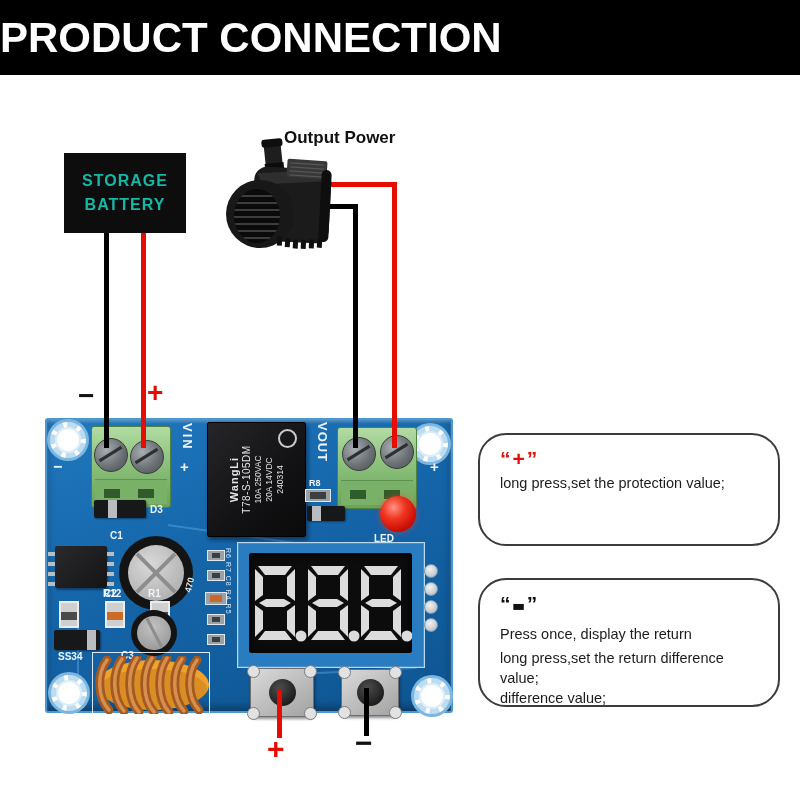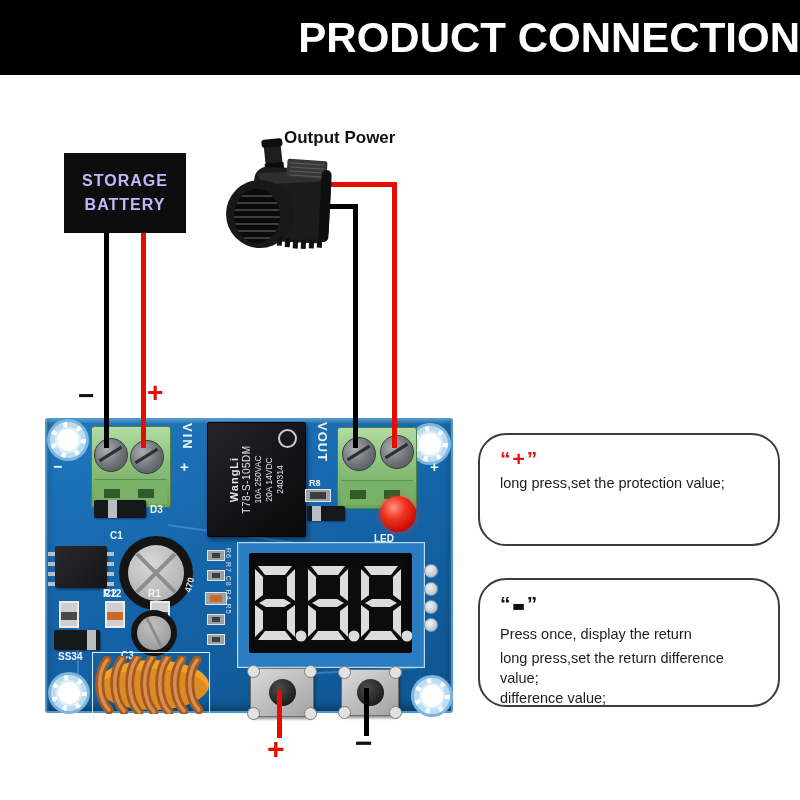--- a/index.html
+++ b/index.html
@@ -1,26 +1,26 @@
 <!DOCTYPE html>
 <html><head>
 <meta charset="utf-8">
 <style>
   html,body{margin:0;padding:0;background:#fff;}
   #stage{position:relative;width:800px;height:800px;background:#ffffff;overflow:hidden;
          font-family:"Liberation Sans",sans-serif;}
   .abs{position:absolute;}
 
   
-  .banner{left:0;top:0;width:800px;height:75px;background:#000;display:flex;align-items:center;justify-content:flex-end;}
+  .banner{left:0;top:0;width:800px;height:75px;background:#000;display:flex;align-items:center;justify-content:flex-start;}
   .banner h1{margin:0;color:#fff;font-size:42px;font-weight:bold;letter-spacing:0px;}
 
   
   .caption{font-size:17px;font-weight:bold;color:#111;}
-  .battery-box{left:64px;top:153px;width:122px;height:80px;background:#0d0d0d;color:#c4b5fd;
+  .battery-box{left:64px;top:153px;width:122px;height:80px;background:#0d0d0d;color:#14b8a6;
                display:flex;flex-direction:column;align-items:center;justify-content:center;gap:6px;}
   .battery-box span{font-size:16px;font-weight:bold;letter-spacing:1px;}
 
   
   .wire{background:#000;z-index:5;}
   .wire.red{background:#e60d00;}
   .pol{font-weight:bold;font-size:28px;color:#111;z-index:6;}
   .pol.red{color:#e60d00;}
 
   

